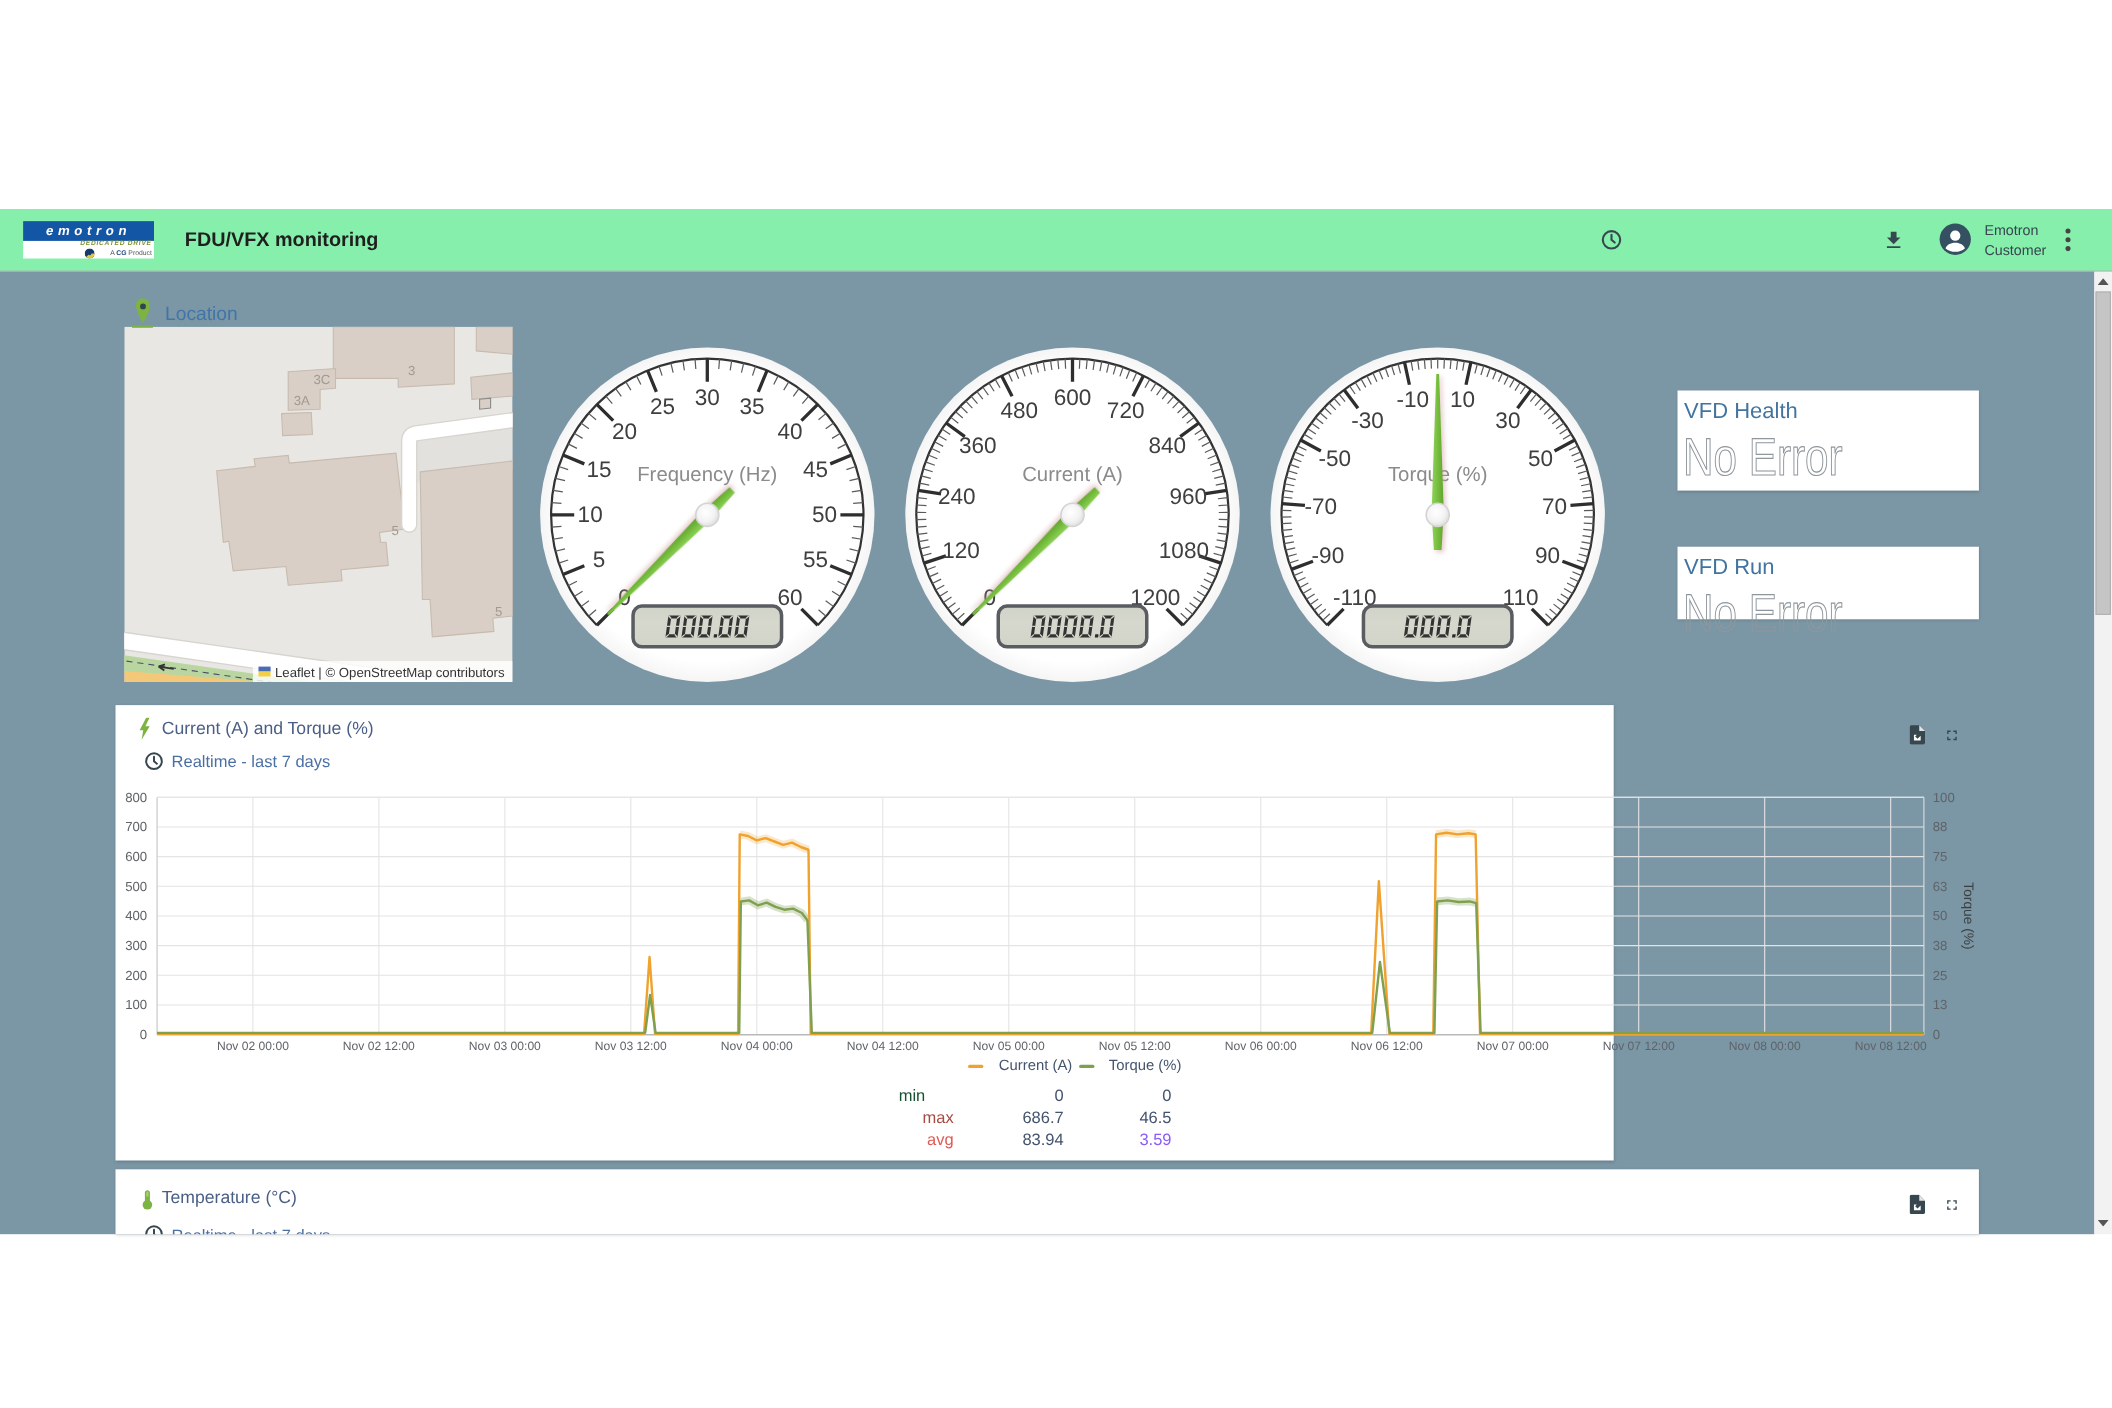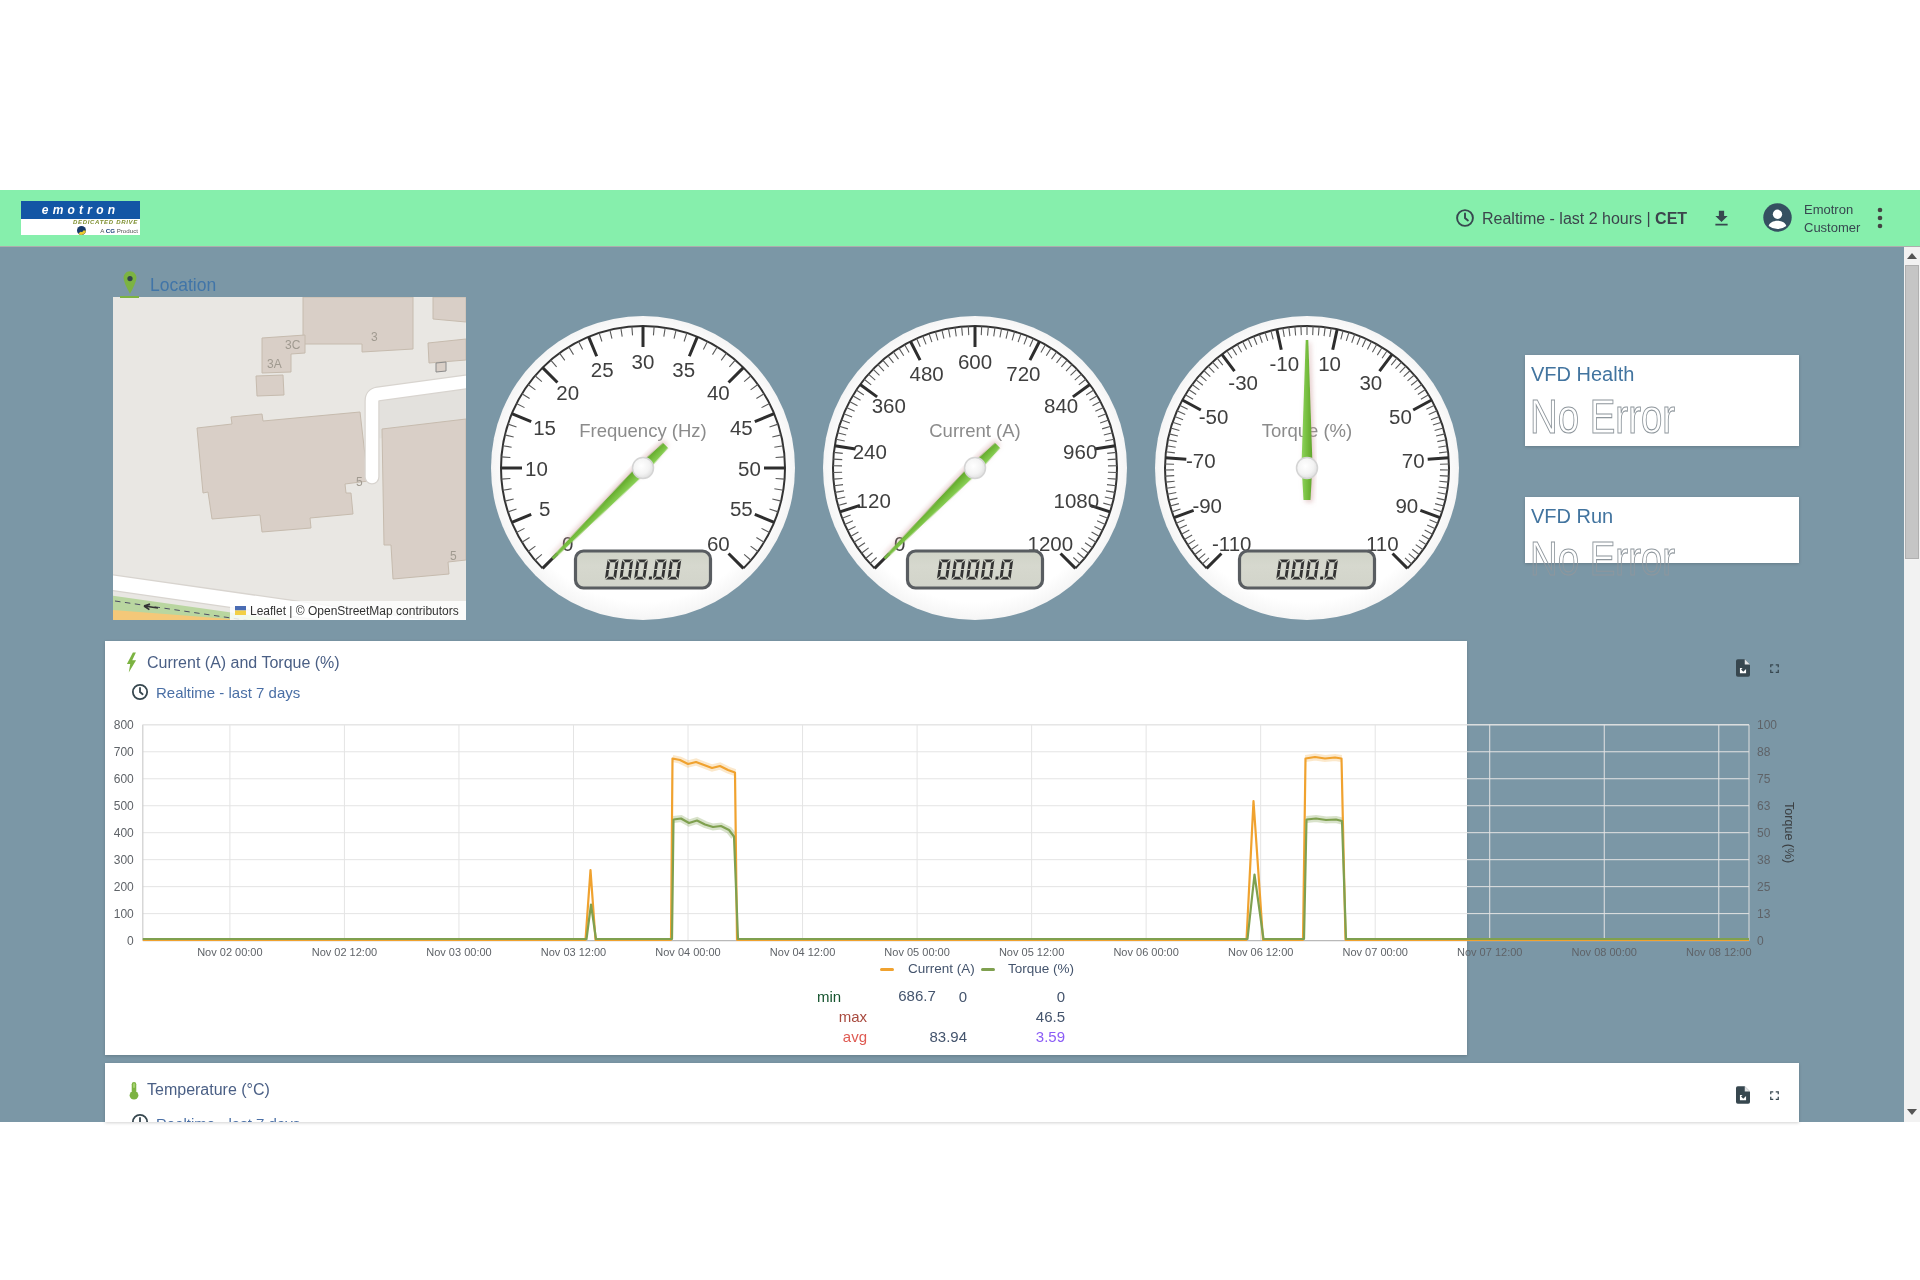--- a/index.html
+++ b/index.html
@@ -9,25 +9,25 @@
     <div class="abs" style="left:21px;top:11px;width:119px;height:34px;background:#fff">
       <div class="abs" style="left:0;top:0;width:119px;height:18px;background:#1356a5;color:#fff;font-weight:bold;font-size:12px;letter-spacing:4.2px;text-align:center;line-height:18px;font-style:italic">emotron</div>
       <div class="abs" style="left:0;top:18px;width:117px;text-align:right;font-size:6px;font-style:italic;font-weight:bold;color:#7e8f30;letter-spacing:0.7px">DEDICATED DRIVE</div>
       <div class="abs" style="left:0;top:26px;width:117px;text-align:right;font-size:6.2px;color:#555">A <b style="color:#1b3f7a">CG</b> Product</div>
       <svg class="abs" style="left:56px;top:24.5px" width="9" height="9" viewBox="0 0 10 10">
         <circle cx="5" cy="5" r="5" fill="#163a6b"></circle>
         <path d="M5 5 L10 5 A5 5 0 0 1 1.5 8.5 Z" fill="#e8c830"></path>
         <circle cx="5" cy="5" r="1.8" fill="#163a6b"></circle>
       </svg>
     </div>
+    <div class="abs" style="left:168px;top:0;height:57px;line-height:57px;font-size:18px;font-weight:bold;color:#1f1f1f">FDU/VFX monitoring</div>
     <svg style="position:absolute;left:1455px;top:18px" width="20" height="20" viewBox="0 0 24 24">
       <circle cx="12" cy="12" r="9.5" fill="none" stroke="#37474f" stroke-width="2.28"></circle>
       <path d="M12 6.5 V12 L15.5 15" fill="none" stroke="#37474f" stroke-width="2.28" stroke-linecap="round"></path>
     </svg>
-    <div class="abs" style="left:1482px;top:0;height:57px;line-height:57px;font-size:16px;color:#3c444c">Realtime - last 2 hours | <b>CET</b></div>
     <svg style="position:absolute;left:1711px;top:18px" width="21" height="21" viewBox="0 0 24 24">
       <path d="M19 9h-4V3H9v6H5l7 7 7-7zM5 18v2h14v-2H5z" fill="#37474f"></path>
     </svg>
     <svg style="position:absolute;left:1762px;top:12px" width="31" height="31" viewBox="0 0 24 24">
       <circle cx="12" cy="12" r="11" fill="#355061"></circle>
       <circle cx="12" cy="9.5" r="3.6" fill="#fff"></circle>
       <path d="M12 14.5c-3.4 0-6.3 1.7-6.8 4a11 11 0 0 0 13.6 0c-.5-2.3-3.4-4-6.8-4z" fill="#fff"></path>
     </svg>
     <div class="abs" style="left:1804px;top:11px;font-size:13px;line-height:17.5px;color:#37474f">Emotron<br>Customer</div>
     <svg style="position:absolute;left:1877px;top:17px" width="6" height="22" viewBox="0 0 6 22">
@@ -336,21 +336,21 @@
       <polyline points="37.8,298 481.5,298 486,263.5 491,298 567,298 568.5,178.5 576,177.5 584,182 592,179.5 600,183.5 608,186 616,185 624,189 629,195.5 633,298 1142.5,298 1149.5,233.5 1158.5,298 1199,298 1201.5,178.5 1211,177.5 1221,179 1231,178.5 1237,180 1241,298 1644,298" fill="none" stroke="#7fa04f" stroke-width="2.2" stroke-linejoin="round"></polyline>
     </svg>
     <div class="abs" style="left:775px;top:327px;width:14px;height:3px;background:#f0a22f;border-radius:2px"></div>
     <div class="abs" style="left:803px;top:320px;font-size:13.5px;color:#44546d">Current (A)</div>
     <div class="abs" style="left:876px;top:327px;width:14px;height:3px;background:#7fa04f;border-radius:2px"></div>
     <div class="abs" style="left:903px;top:320px;font-size:13.5px;color:#44546d">Torque (%)</div>
     <div class="abs" style="left:712px;top:347px;width:50px;text-align:left;font-size:15px;color:#14532d">min</div>
     <div class="abs" style="left:762px;top:347px;width:100px;text-align:right;font-size:15px;color:#44546d">0</div>
     <div class="abs" style="left:860px;top:347px;width:100px;text-align:right;font-size:15px;color:#44546d">0</div>
     <div class="abs" style="left:712px;top:367px;width:50px;text-align:right;font-size:15px;color:#a84a3f">max</div>
-    <div class="abs" style="left:762px;top:346px;width:100px;text-align:center;font-size:15px;color:#44546d">686.7</div>
+    <div class="abs" style="left:762px;top:367px;width:100px;text-align:right;font-size:15px;color:#44546d">686.7</div>
     <div class="abs" style="left:860px;top:367px;width:100px;text-align:right;font-size:15px;color:#44546d">46.5</div>
     <div class="abs" style="left:712px;top:387px;width:50px;text-align:right;font-size:15px;color:#df5a52">avg</div>
     <div class="abs" style="left:762px;top:387px;width:100px;text-align:right;font-size:15px;color:#44546d">83.94</div>
     <div class="abs" style="left:860px;top:387px;width:100px;text-align:right;font-size:15px;color:#8b5cf6">3.59</div>
   </div>
 <div class="card" style="left:105px;top:1063px;width:1694px;height:59px;overflow:hidden">
     <svg style="position:absolute;left:23px;top:18px" width="12" height="19" viewBox="0 0 12 20">
       <rect x="3.6" y="1" width="4.8" height="12" rx="2.4" fill="#7cb342"></rect>
       <circle cx="6" cy="15" r="4.6" fill="#7cb342"></circle>
       <rect x="4.9" y="2.4" width="2.2" height="5" rx="1.1" fill="#a5d16f"></rect>

